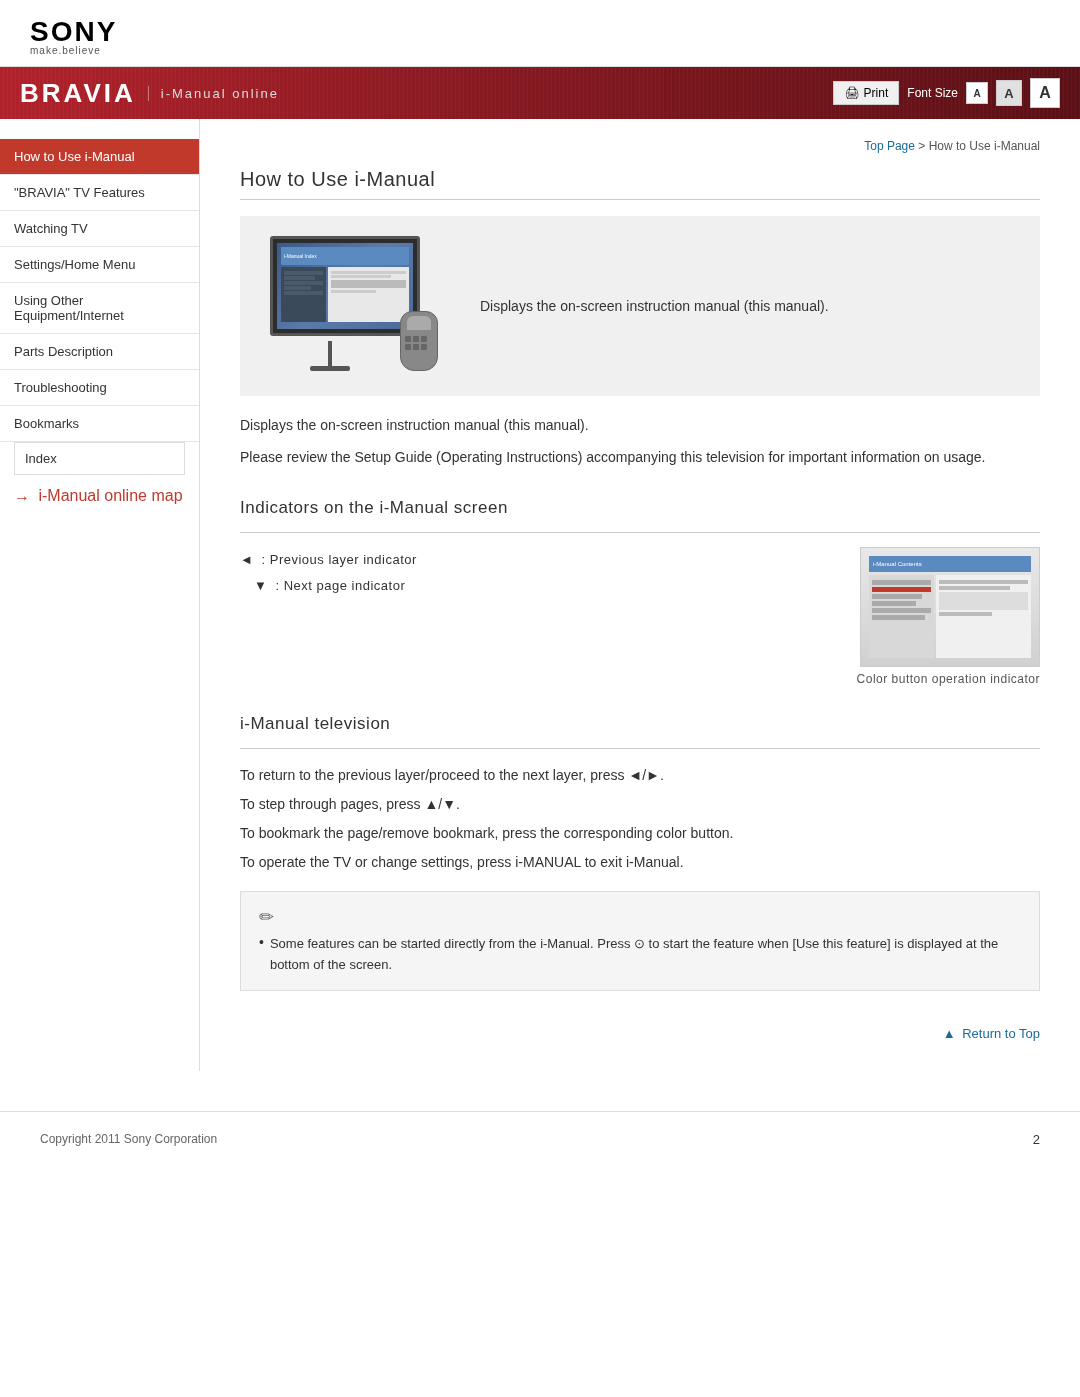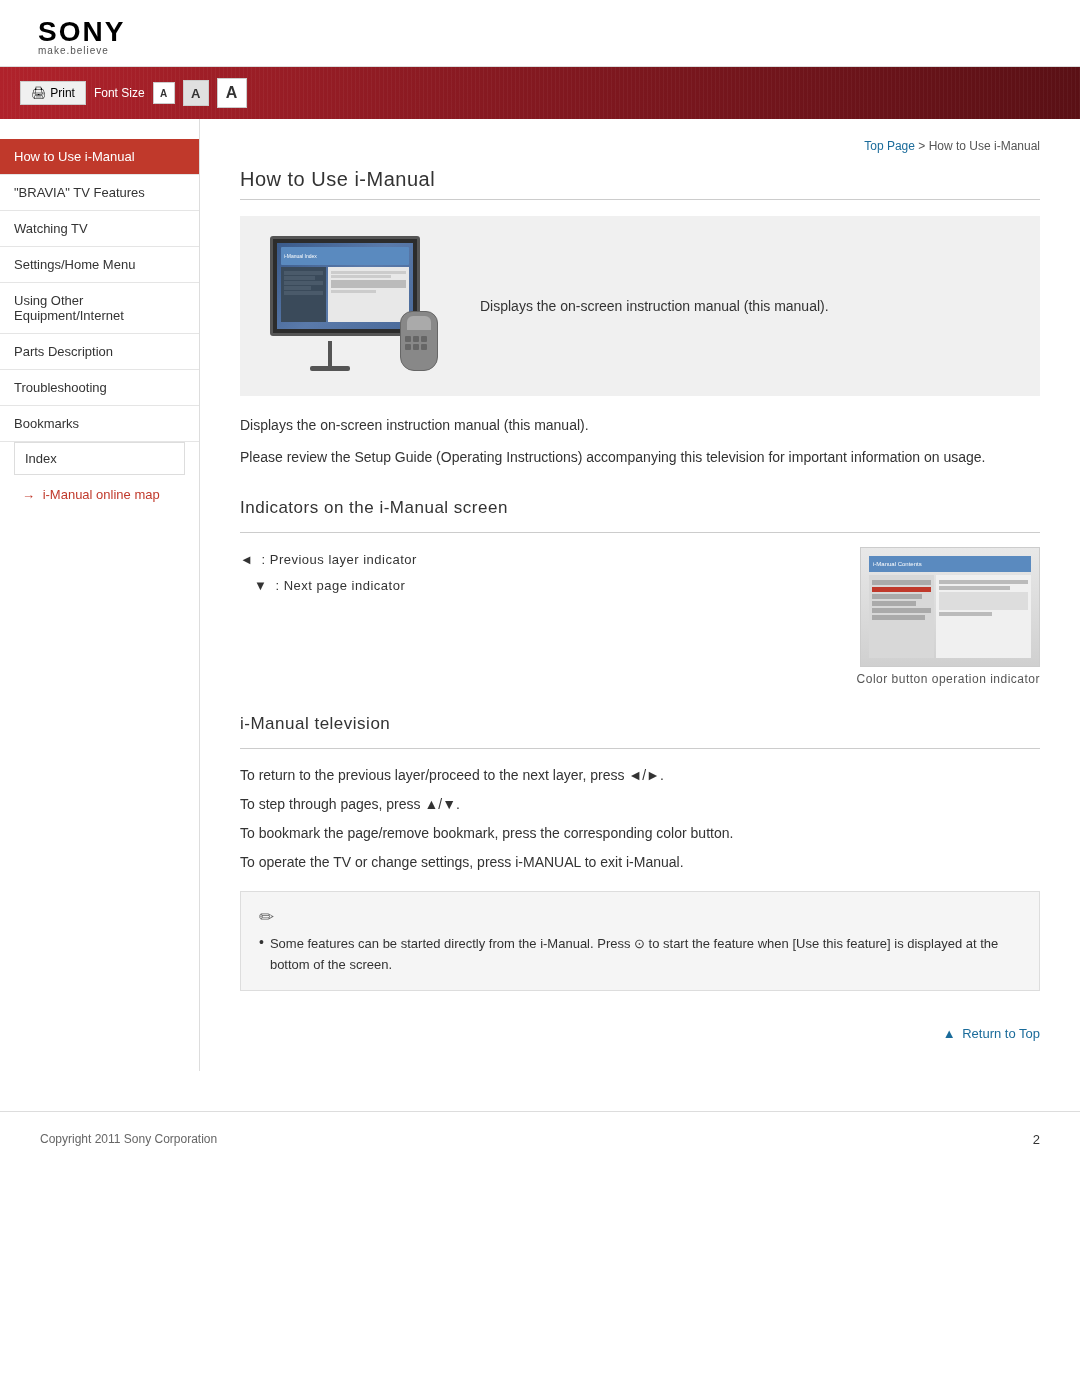--- a/index.html
+++ b/index.html
@@ -14,21 +14,20 @@
 
     
     .header {
       padding: 18px 30px 10px 30px;
       border-bottom: 1px solid #ddd;
     }
     .sony-logo {
       display: flex;
       flex-direction: column;
       line-height: 1;
-      margin-left: 8px;
     }
     .sony-logo .sony-text {
       font-size: 28px;
       font-weight: bold;
       font-family: 'Arial Black', sans-serif;
       letter-spacing: 2px;
       color: #000;
     }
     .sony-logo .tagline {
       font-size: 10px;
@@ -154,22 +153,22 @@
       margin-right: 14px;
     }
     .sidebar-index a {
       display: block;
       padding: 8px 10px;
       font-size: 13px;
       color: #333;
       text-decoration: none;
     }
     .sidebar-online-map {
-      padding: 12px 22px;
-      font-size: 13px;
+      padding: 12px 14px;
+      font-size: 16px;
     }
     .sidebar-online-map a {
       color: #c0392b;
       text-decoration: none;
     }
     .map-arrow {
       color: #c0392b;
       margin-right: 4px;
     }
 
@@ -408,20 +407,24 @@
 <body>
 
 <div class="header">
   <div class="sony-logo">
     <span class="sony-text">SONY</span>
     <span class="tagline">make.believe</span>
   </div>
 </div>
 
 <div class="bravia-banner">
+  <div class="bravia-left">
+    <span class="bravia-title">BRAVIA</span>
+    <span class="bravia-subtitle">i-Manual online</span>
+  </div>
   <div class="bravia-controls">
     <button class="print-btn">
       <span>🖨</span>
       <span>Print</span>
     </button>
     <span class="font-size-label">Font Size</span>
     <button class="font-size-btn small">A</button>
     <button class="font-size-btn medium">A</button>
     <button class="font-size-btn large">A</button>
   </div>

